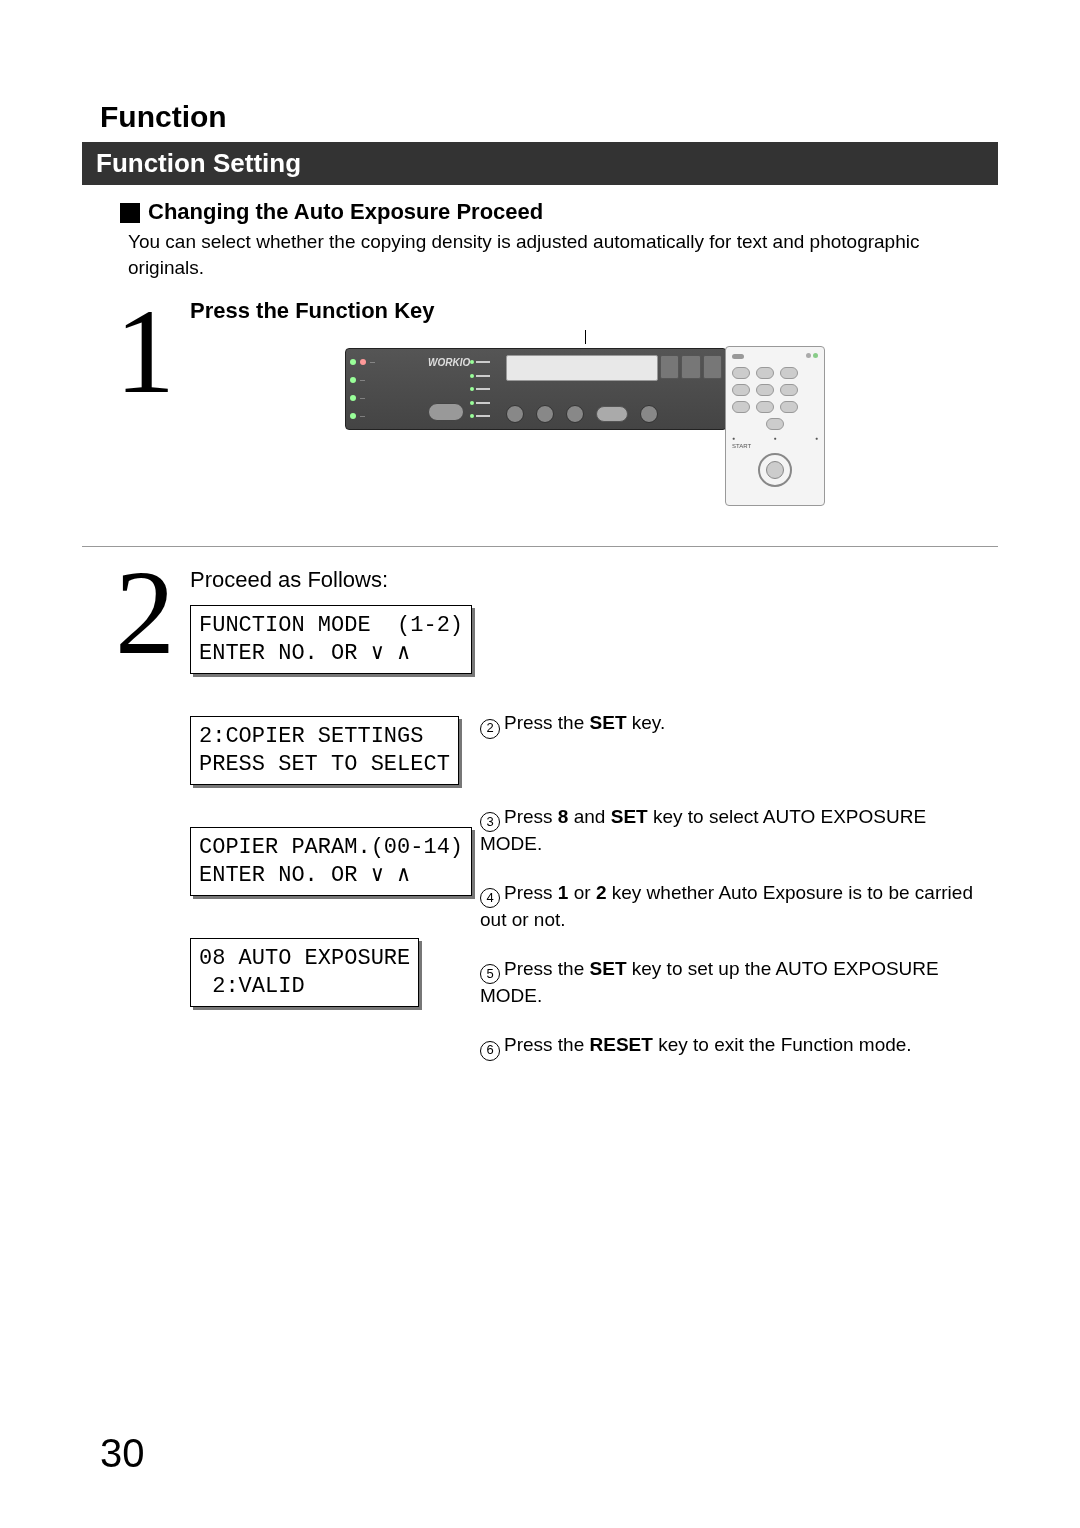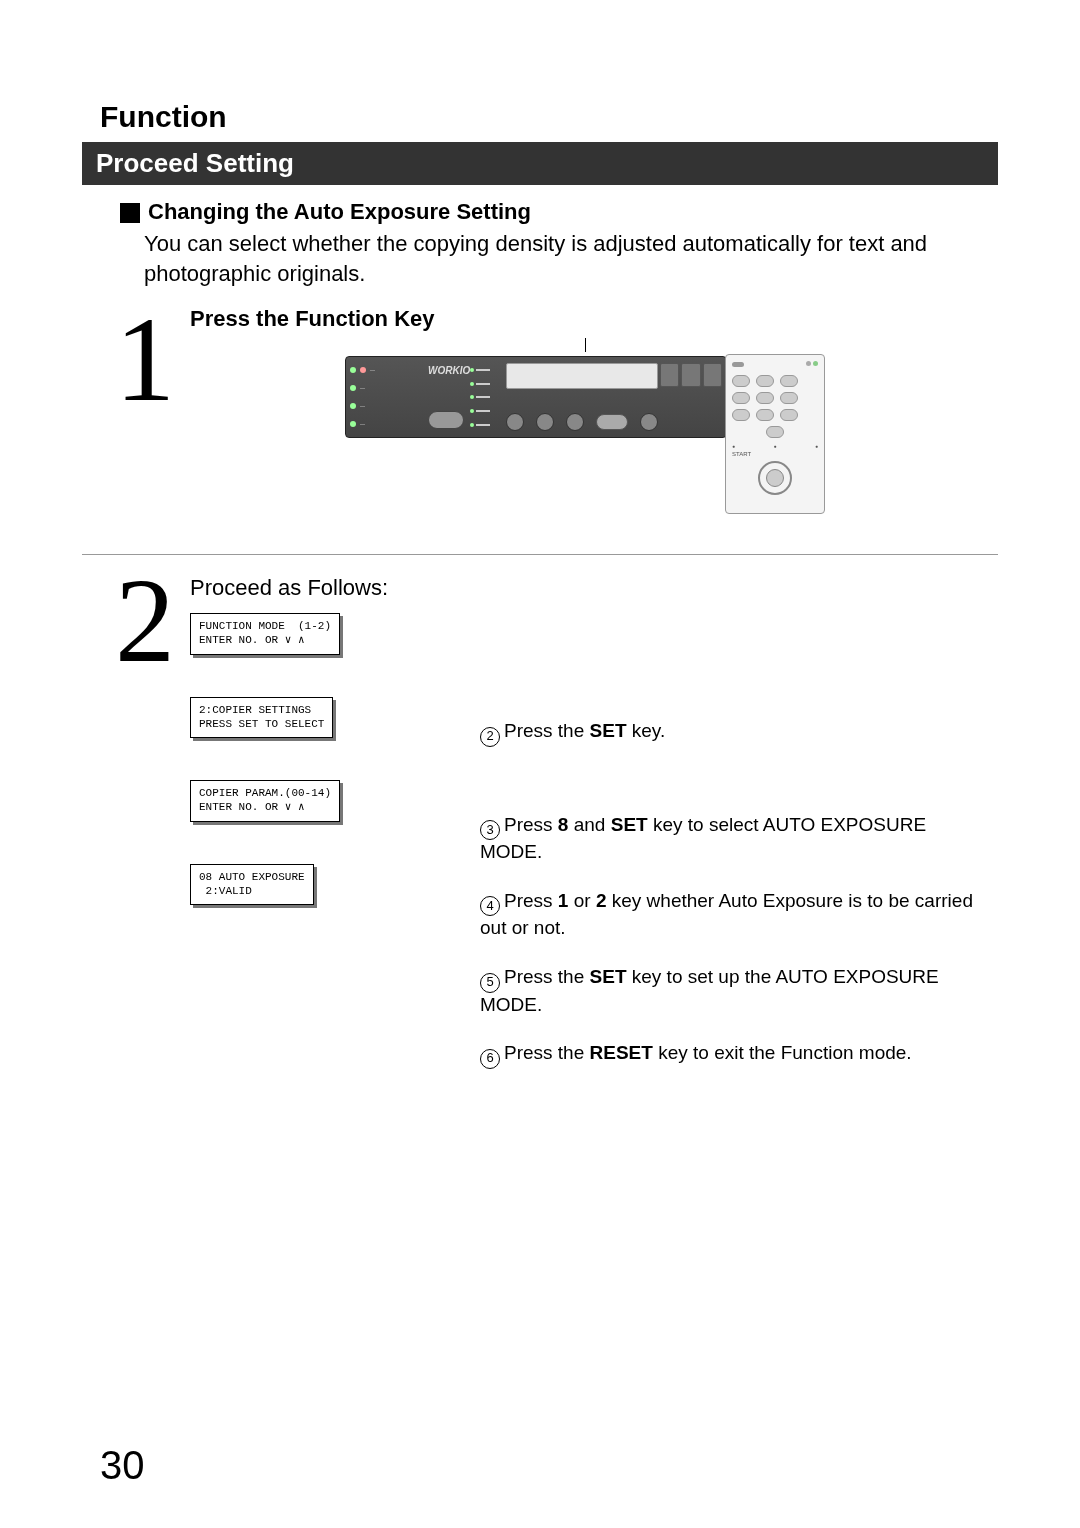--- a/index.html
+++ b/index.html
@@ -2,21 +2,21 @@
 <html><head>
 <meta charset="utf-8">
 <style>
   html,body{margin:0;padding:0;background:#fff;font-family:Arial,Helvetica,sans-serif;color:#000}
   .page{width:1080px;height:1528px;position:relative;box-sizing:border-box;padding:100px 100px 0 100px}
   .h1{font-size:30px;font-weight:bold;margin:0 0 8px 0}
   .bar{background:#333;color:#fff;font-size:26px;font-weight:bold;padding:6px 14px;margin:0 -18px 14px -18px}
   .sub-row{display:flex;align-items:flex-start;margin-bottom:4px}
   .blksq{width:20px;height:20px;background:#000;margin:4px 8px 0 20px}
   .sub{font-size:22px;font-weight:bold}
-  .desc{font-size:22px;margin:2px 0 18px 44px;line-height:1.35}
+  .desc{font-size:19px;margin:2px 0 18px 28px;line-height:1.35}
 
   .step{display:flex;align-items:flex-start;margin-top:12px}
   .bignum{font-family:"Times New Roman",serif;font-size:120px;font-weight:400;line-height:0.8;width:90px;text-align:center;margin-top:6px}
   .stepbody{flex:1}
 
   .fn-title{font-size:22px;font-weight:bold;margin-bottom:6px}
   .fn-line{position:relative;height:14px;margin-bottom:4px}
   .fn-line:before{content:"";position:absolute;left:50%;top:0;width:1px;height:14px;background:#000}
 
   
@@ -48,46 +48,46 @@
   .pad-start{width:30px;height:30px;border-radius:50%;border:2px solid #888;margin:4px auto 0;display:flex;align-items:center;justify-content:center}
   .pad-start-in{width:16px;height:16px;border-radius:50%;background:#ccc;border:1px solid #888}
   .pad-start-lbl{font-size:6px;color:#555;text-align:left;margin-top:2px}
   .tinyled{width:5px;height:5px;border-radius:50%;background:#aaa;display:inline-block}
   .tinyled.gr{background:#8c8}
   .pill{width:12px;height:5px;border-radius:3px;background:#999}
 
   .thin-divider{border:0;border-top:1px solid #999;margin:18px -18px 0 -18px}
 
   
-  .lcdbox{display:inline-block;border:1px solid #000;box-shadow:3px 3px 0 #777;padding:6px 8px;font-family:"Courier New",monospace;font-size:11px;line-height:1.25;white-space:pre;margin:2px 0 40px 0}
+  .lcdbox{display:inline-block;border:1px solid #000;box-shadow:3px 3px 0 #777;padding:6px 8px;font-family:"Courier New",monospace;font-size:22px;line-height:1.25;white-space:pre;margin:2px 0 40px 0}
 
   .step2-title{font-size:22px;font-weight:normal;margin:8px 0 10px 0}
 
   .grid2{display:flex}
   .colA{width:290px}
   .colB{flex:1;font-size:19px;line-height:1.3}
 
   .circ{display:inline-flex;width:18px;height:18px;border:1px solid #000;border-radius:50%;align-items:center;justify-content:center;font-size:13px;margin-right:4px;vertical-align:-3px}
   .inst{margin-bottom:24px}
   .inst.tight{margin-bottom:0}
 
-  .pagenum{position:absolute;left:100px;bottom:40px;font-size:40px}
+  .pagenum{position:absolute;left:100px;bottom:52px;font-size:40px}
 </style>
 </head>
 <body>
 
 <div class="page">
 
   <div class="h1">Function</div>
 
-  <div class="bar">Proceed Setting</div>
+  <div class="bar">Function Setting</div>
 
   <div class="sub-row">
     <div class="blksq"></div>
-    <div class="sub">Changing the Auto Exposure Setting</div>
+    <div class="sub">Changing the Auto Exposure Proceed</div>
   </div>
   <div class="desc">You can select whether the copying density is adjusted automatically for text and photographic originals.</div>
 
   <div class="step">
     <div class="bignum">1</div>
     <div class="stepbody">
       <div class="fn-title">Press the Function Key</div>
       <div class="fn-line"></div>
 
       <div class="panel">

